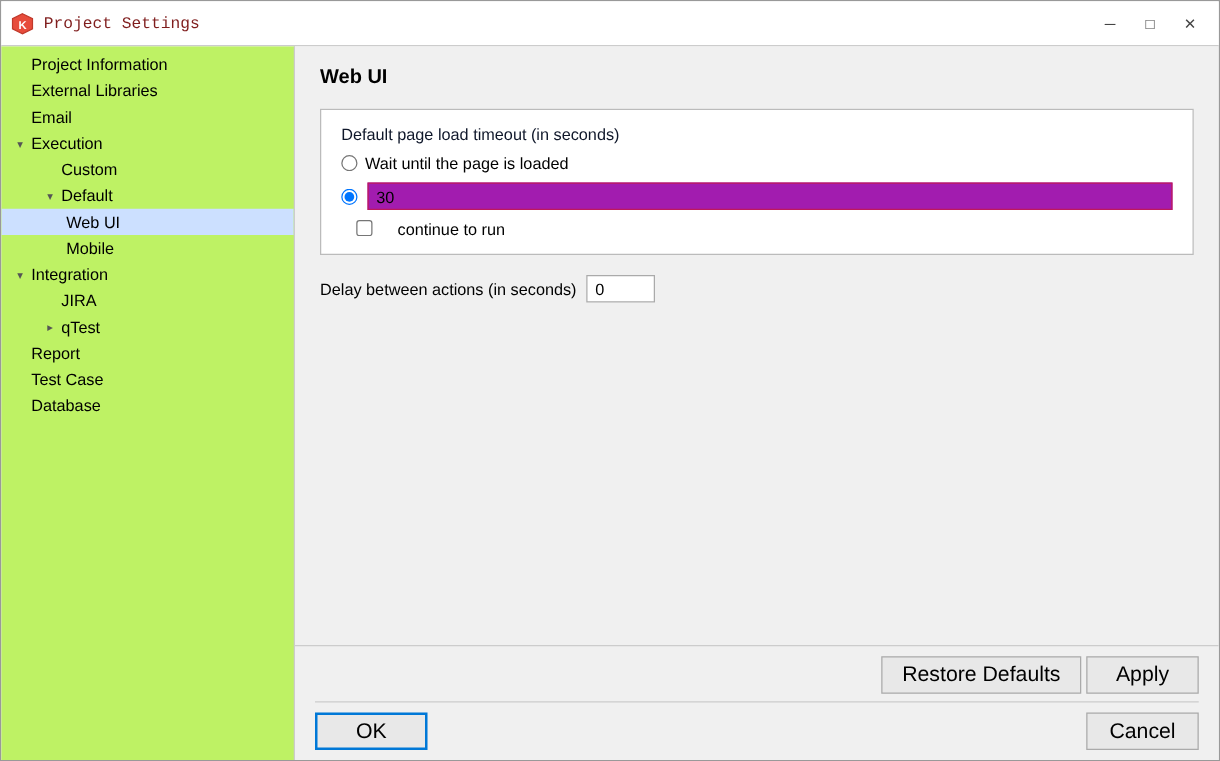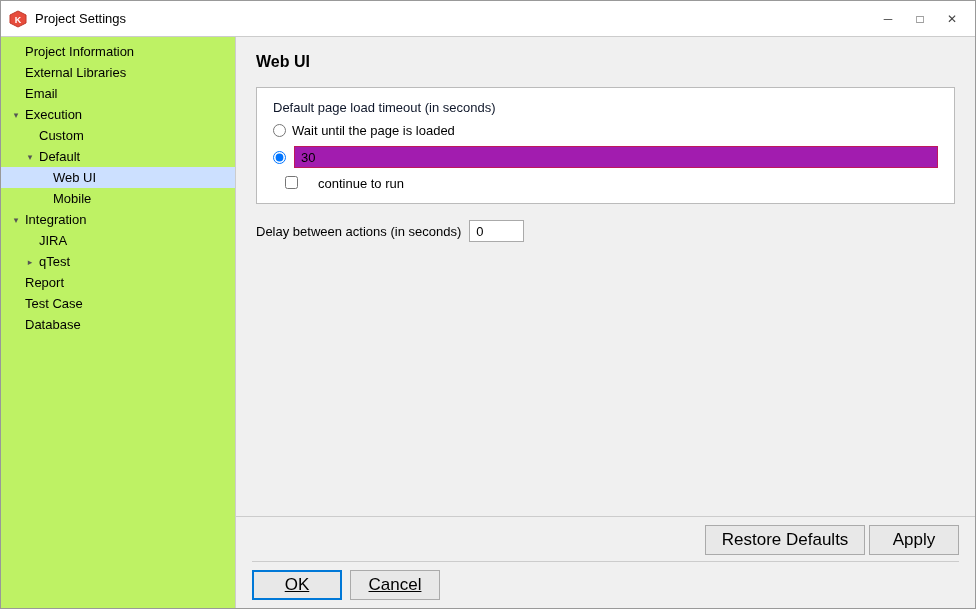--- a/index.html
+++ b/index.html
@@ -36,21 +36,22 @@
       display: flex;
       align-items: center;
       gap: 8px;
     }
     .title-bar-icon {
       width: 18px;
       height: 18px;
     }
     .title-bar-title {
       font-size: 13px;
-      color: #000000;
+      color: #7f1d1d;
+      font-family: Liberation Mono, monospace;
     }
     .title-bar-controls {
       display: flex;
       gap: 2px;
     }
     .title-bar-btn {
       width: 30px;
       height: 24px;
       background: transparent;
       border: none;
@@ -82,21 +83,21 @@
       align-items: center;
       padding: 3px 8px;
       cursor: pointer;
       color: #000;
       user-select: none;
     }
     .sidebar-item.selected {
       background: #cce0ff;
     }
     .sidebar-item.level-0 { padding-left: 8px; }
-    .sidebar-item.level-1 { padding-left: 22px; }
+    .sidebar-item.level-1 { padding-left: 32px; }
     .sidebar-item.level-2 { padding-left: 36px; }
     .expand-icon {
       display: inline-block;
       width: 14px;
       height: 14px;
       margin-right: 2px;
       text-align: center;
       line-height: 14px;
       font-size: 9px;
       color: #555;
@@ -198,25 +199,24 @@
       display: flex;
       flex-direction: column;
       gap: 6px;
     }
     .restore-row {
       display: flex;
       justify-content: flex-end;
     }
     .ok-cancel-row {
       display: flex;
-      justify-content: flex-start;
+      justify-content: space-between;
       gap: 8px;
       border-top: 1px solid #ccc;
       padding-top: 8px;
-      text-decoration: underline;
     }
     .btn {
       height: 30px;
       min-width: 90px;
       padding: 0 16px;
       border: 1px solid #aaa;
       background: #e8e8e8;
       cursor: pointer;
       font-size: 17px;
       color: #000;

